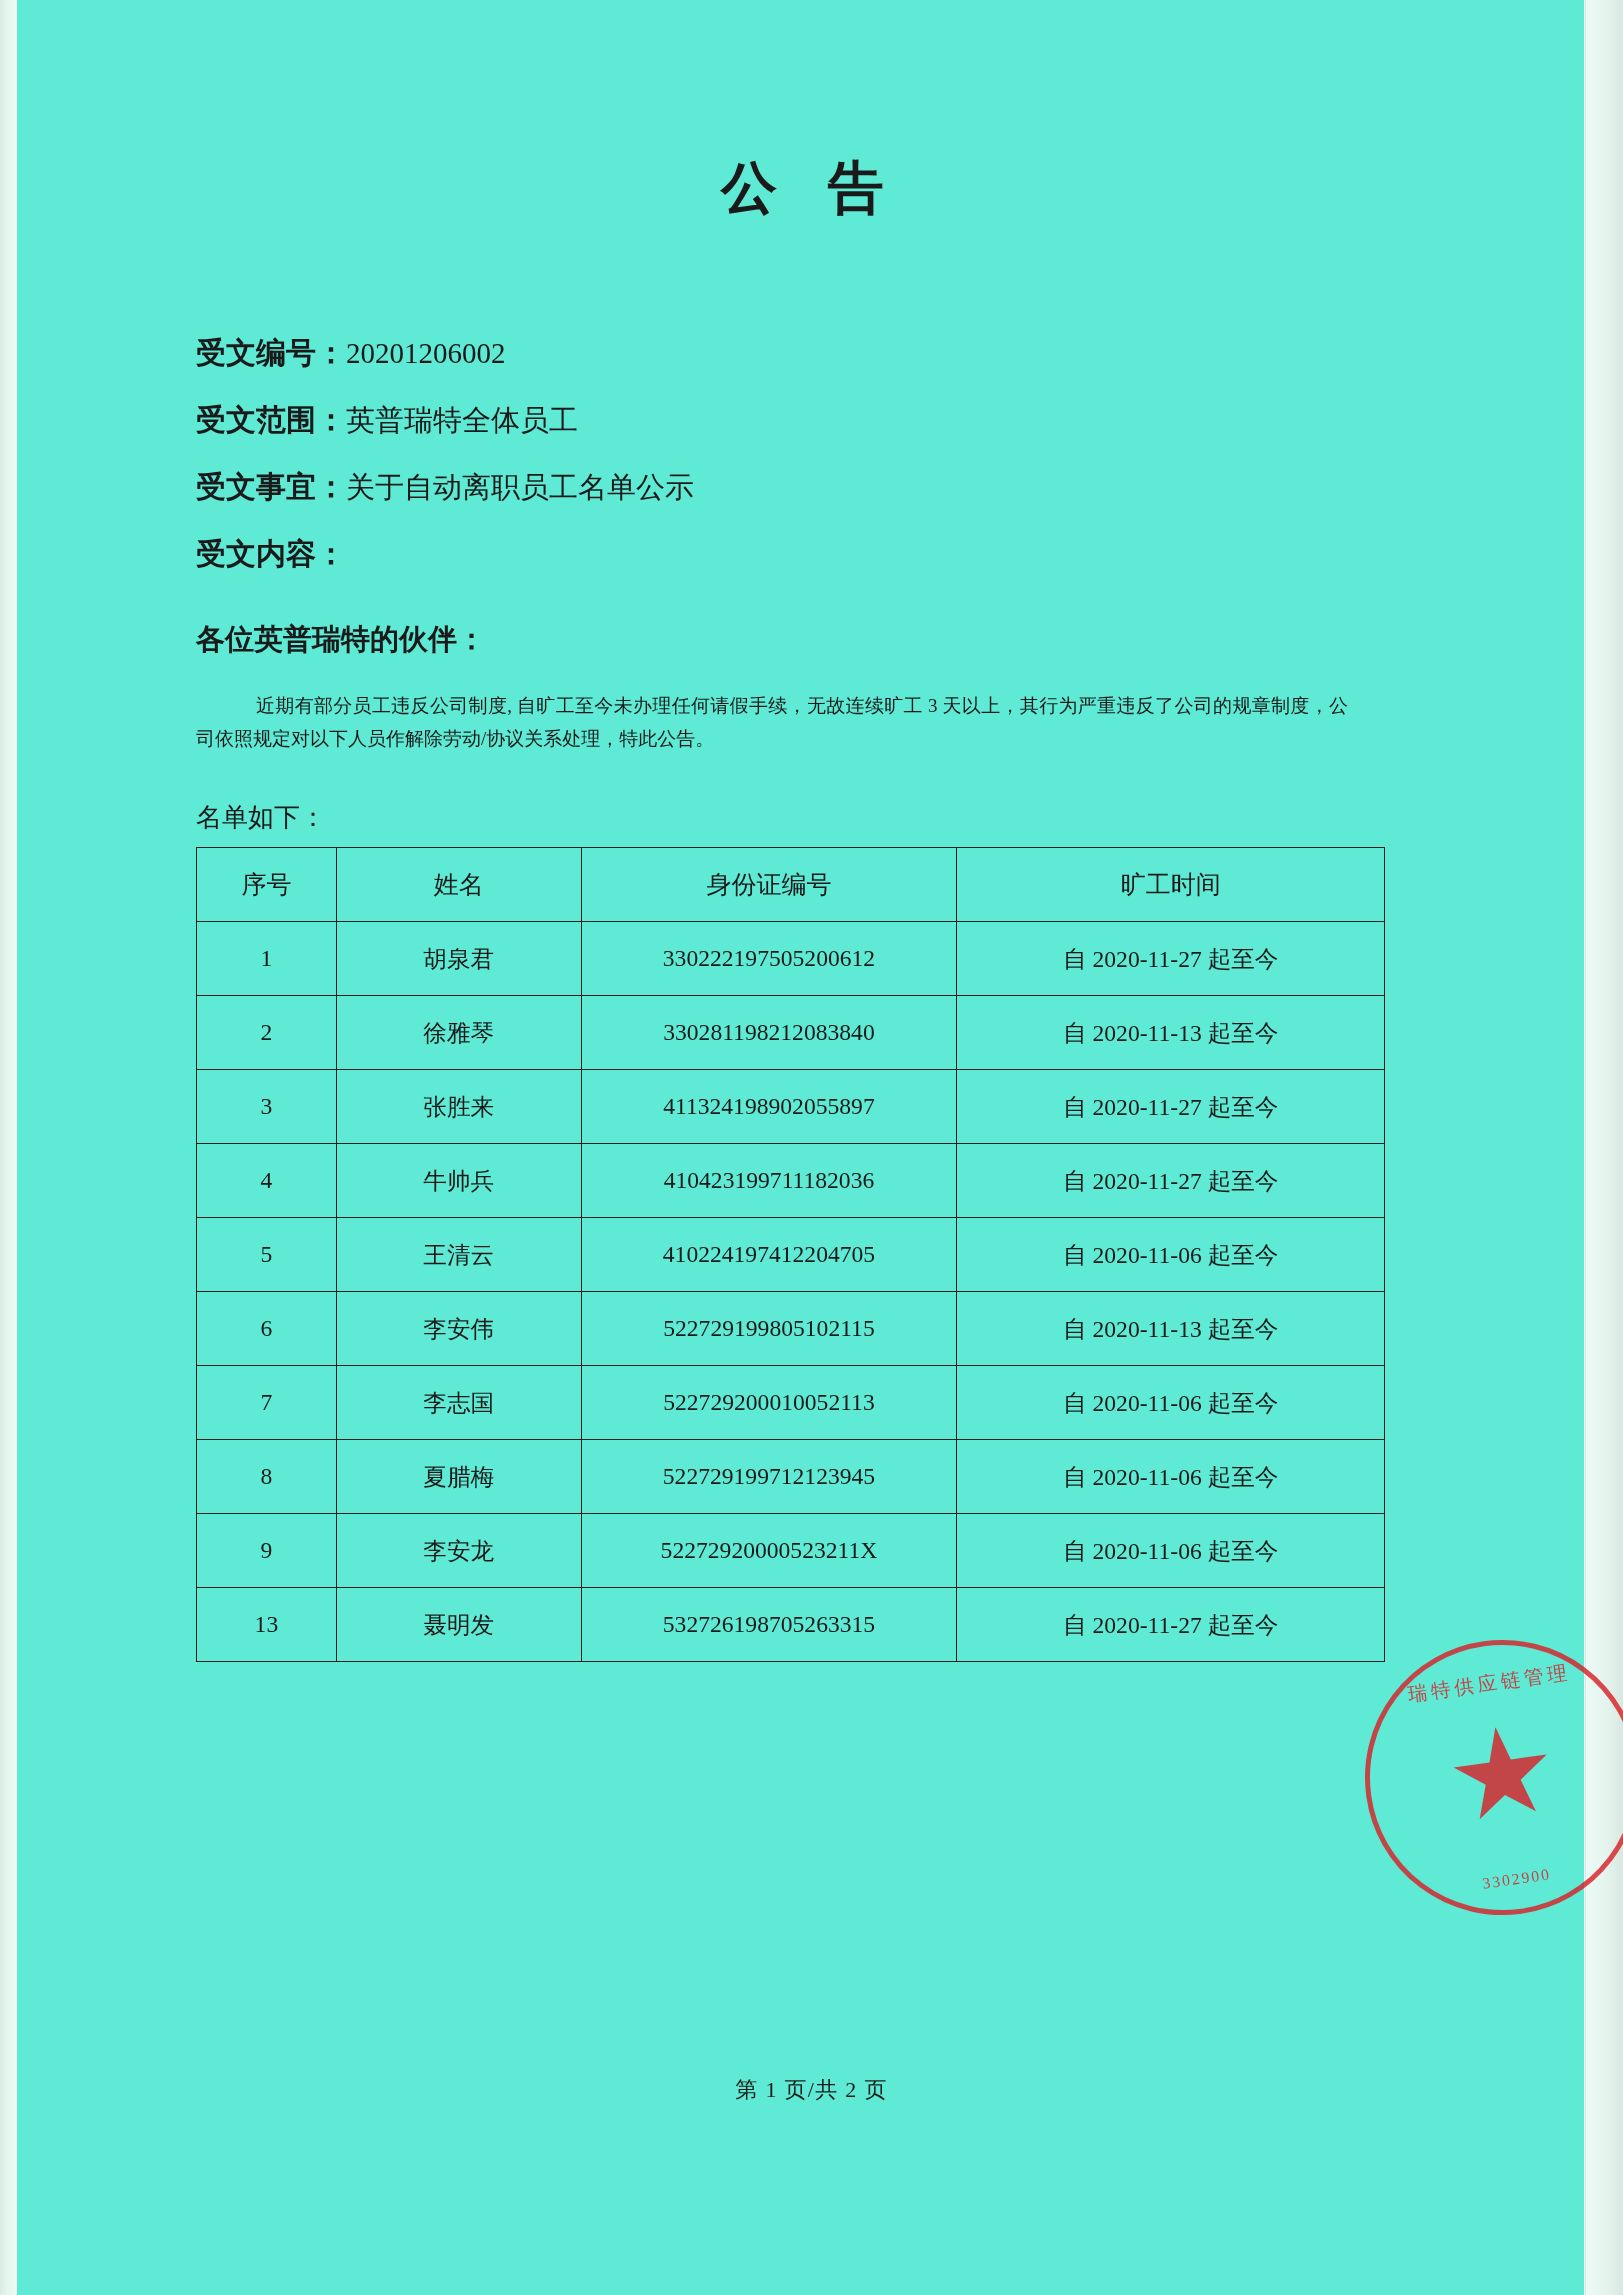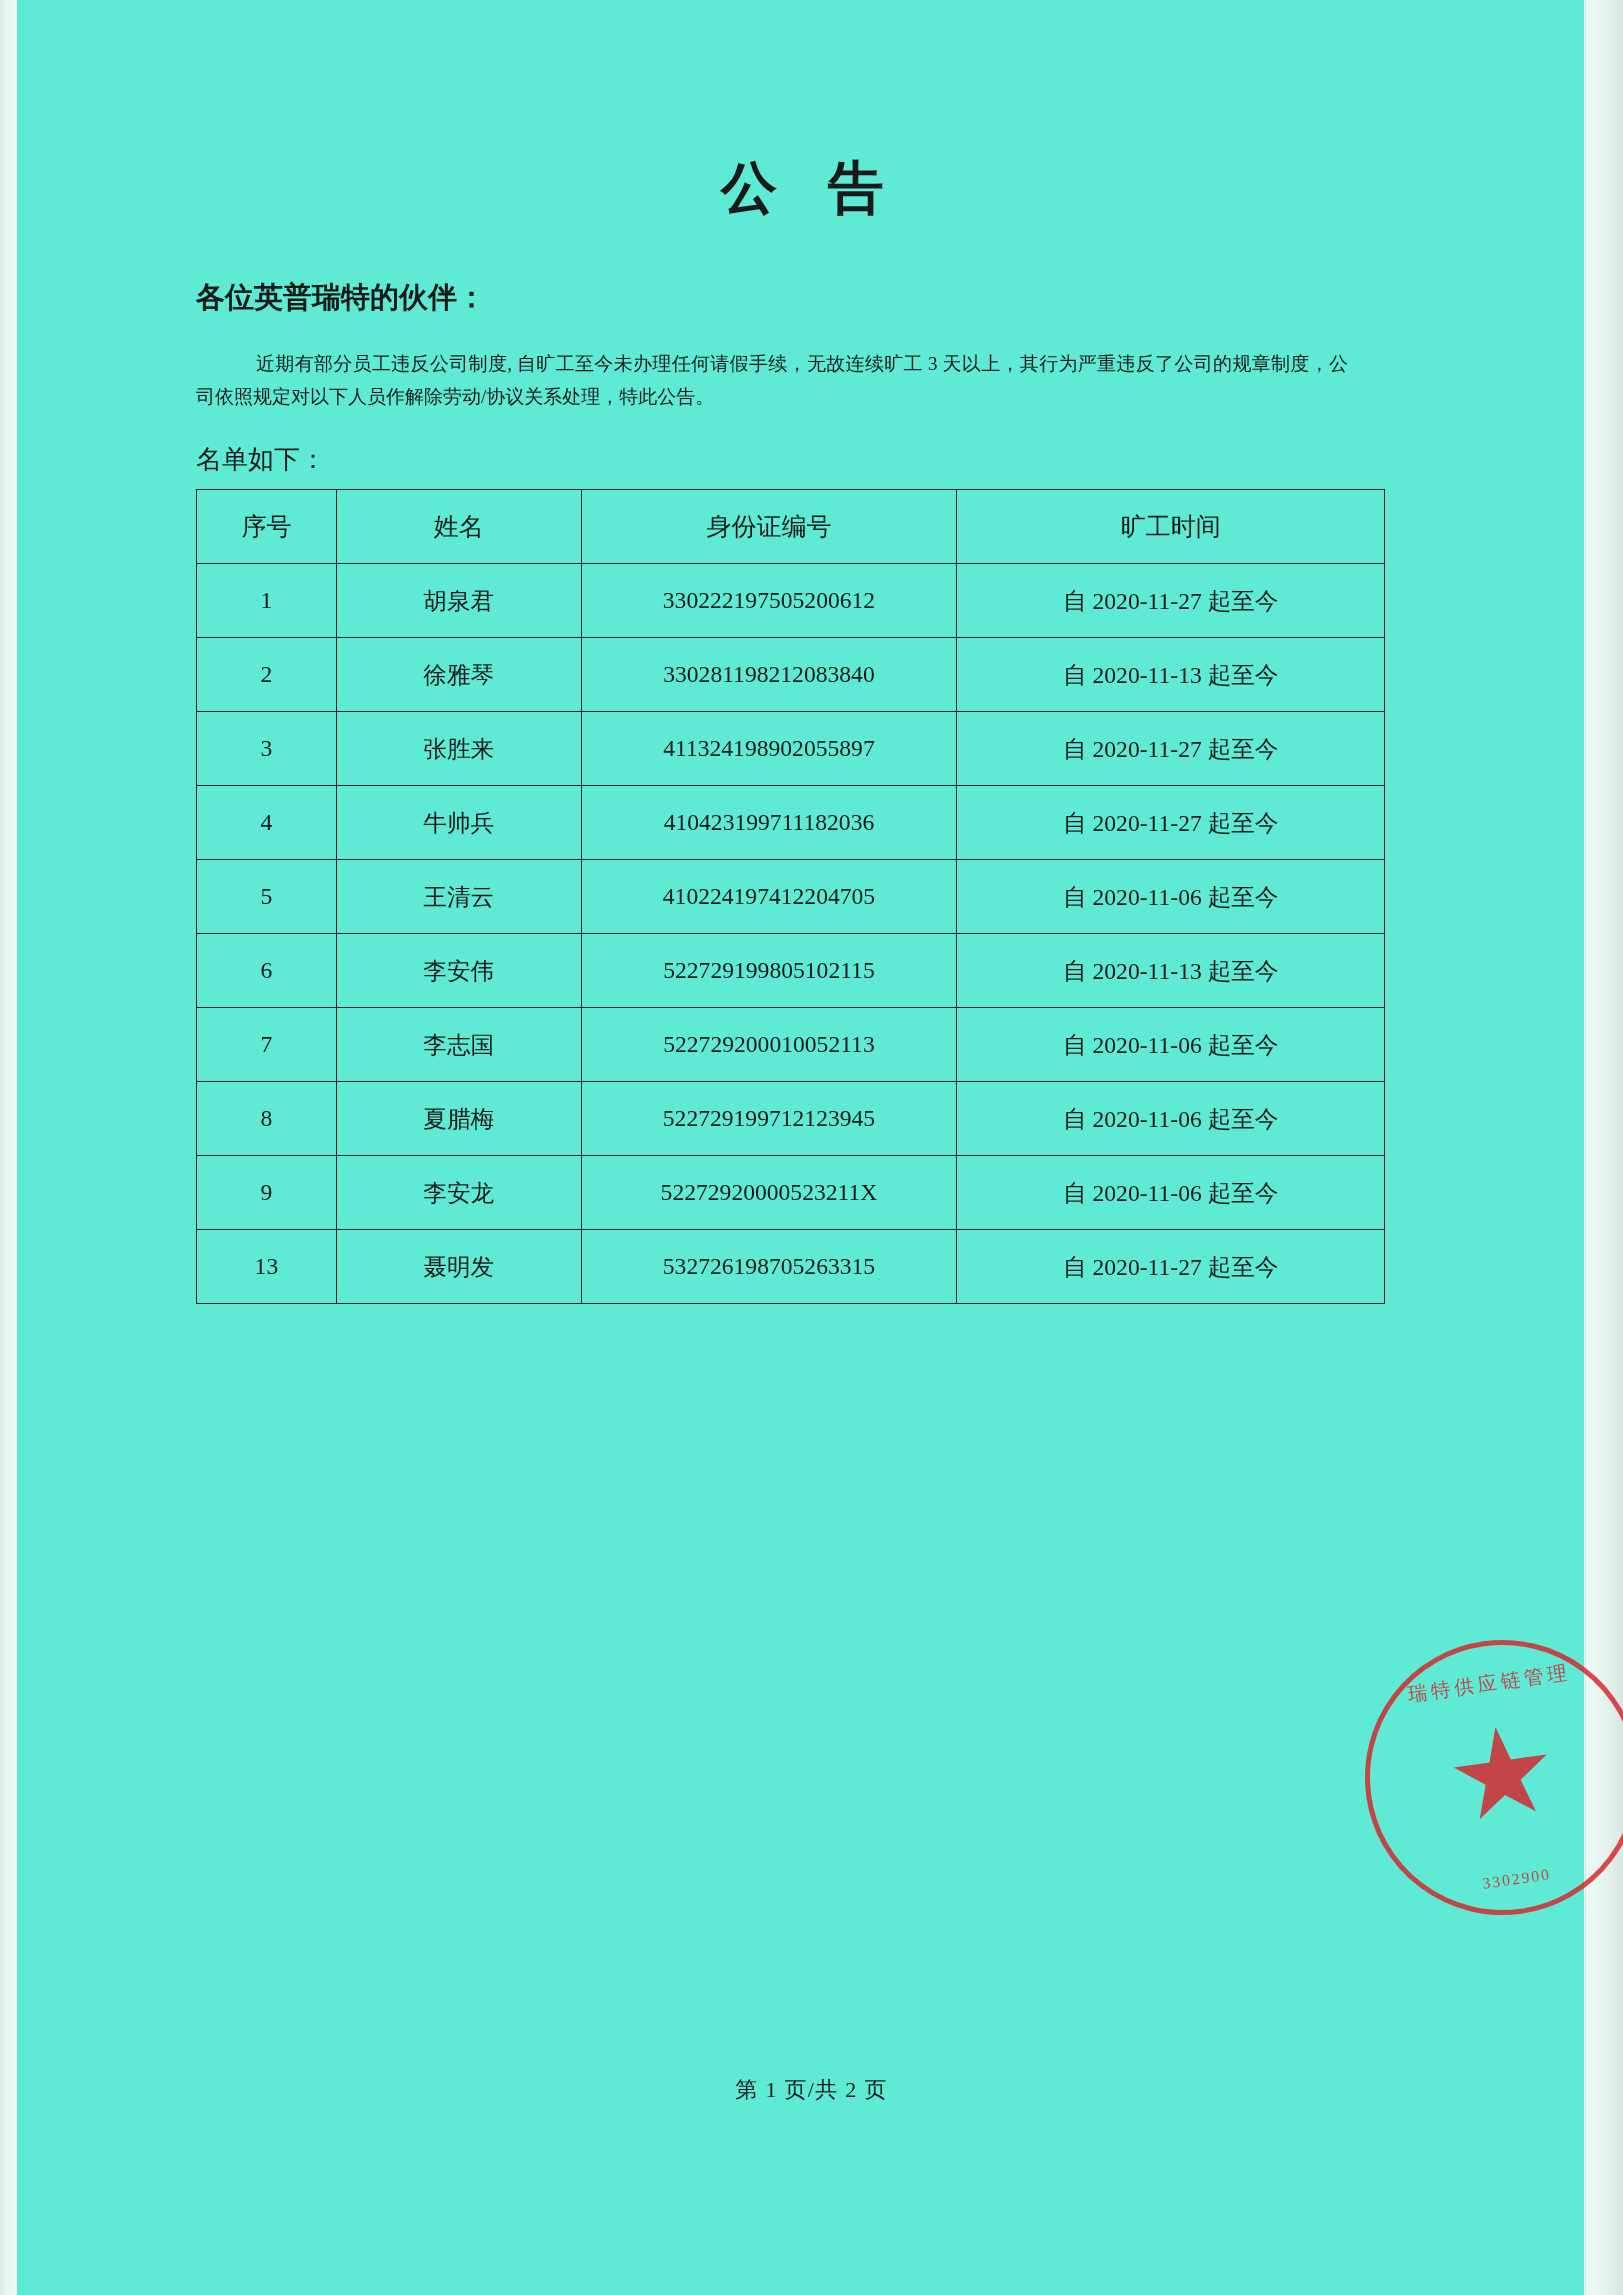--- a/index.html
+++ b/index.html
@@ -83,21 +83,21 @@
     font-size: 19px;
     line-height: 1.72;
     text-align: justify;
     text-justify: inter-ideograph;
     text-indent: 60px;
     margin: 0 0 10.5px 0;
     width: 1152px;
   }
   .list-label {
     font-size: 26px;
-    margin-top: 29px;
+    margin-top: 45px;
     margin-bottom: 11.8px;
   }
   table.roster {
     border-collapse: collapse;
     width: 1152px;
     margin-top: 5.2px;
     table-layout: fixed;
   }
   table.roster th, table.roster td {
     border: 1.3px solid #1f1f1f;
@@ -174,20 +174,34 @@
 <div class="page">
 
   <div class="scan-edge-left"></div>
   <div class="scan-edge-right"></div>
   <div class="scan-line-right"></div>
 
   <div class="content">
 
     <div class="doc-title">公 告</div>
 
+    <div class="meta-block">
+      <div class="meta-row">
+        <span class="meta-label">受文编号：</span><span class="meta-value">20201206002</span>
+      </div>
+      <div class="meta-row">
+        <span class="meta-label">受文范围：</span><span class="meta-value">英普瑞特全体员工</span>
+      </div>
+      <div class="meta-row">
+        <span class="meta-label">受文事宜：</span><span class="meta-value">关于自动离职员工名单公示</span>
+      </div>
+      <div class="meta-row">
+        <span class="meta-label">受文内容：</span><span class="meta-value"></span>
+      </div>
+    </div>
 
     <div class="salutation">各位英普瑞特的伙伴：</div>
 
     <p class="body-par">近期有部分员工违反公司制度, 自旷工至今未办理任何请假手续，无故连续旷工 3 天以上，其行为严重违反了公司的规章制度，公司依照规定对以下人员作解除劳动/协议关系处理，特此公告。</p>
 
     <div class="list-label">名单如下：</div>
 
     <table class="roster">
       <thead>
         <tr>

